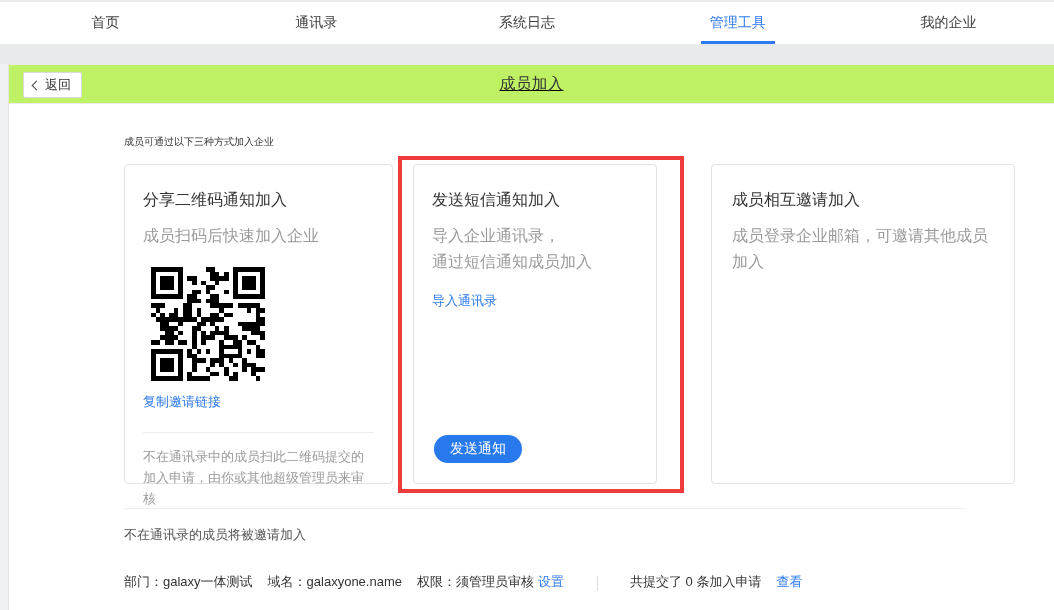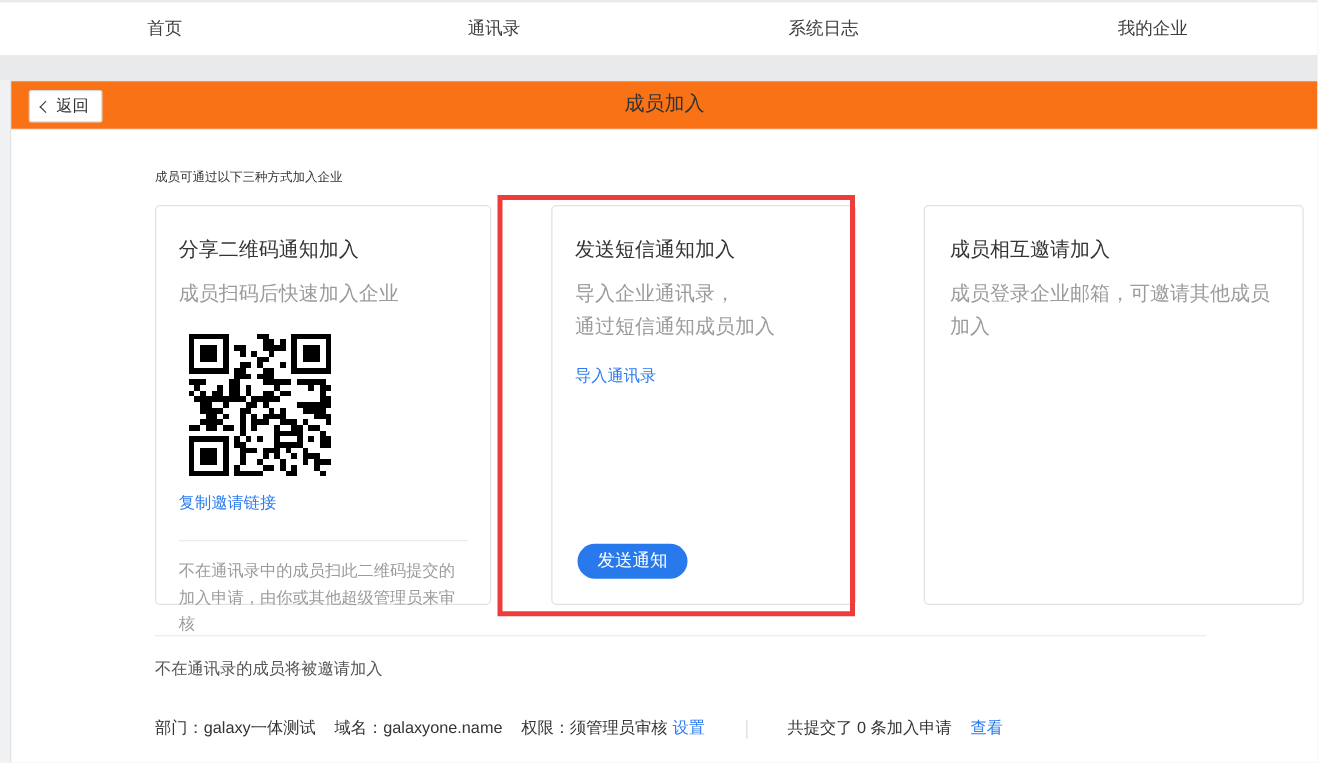--- a/index.html
+++ b/index.html
@@ -12,35 +12,35 @@
     font-size:14px; color:#3d3d3d; cursor:pointer; }
   .nav-item.active { color:var(--accent,#2d7bee); }
   .nav-item.active::after { content:""; position:absolute; bottom:0; left:50%;
     transform:translateX(-50%); width:74px; height:3px; background:var(--accent,#2d7bee); }
 
   .strip { height:20px; background:#e8eaec; }
 
   
   .panel { margin-left:8px; height:546px; background:#fff;
     border-left:1px solid #e3e3e3; border-top:1px solid #e9e9e9; }
-  .panel-header { position:relative; height:39px; background:#f97316; border-bottom:1px solid #eaeaec; }
+  .panel-header { position:relative; height:39px; background:#bef264; border-bottom:1px solid #eaeaec;text-decoration:underline; }
   .back-btn { position:absolute; left:14px; top:7px; height:26px; padding:0 10px 0 9px;
     display:flex; align-items:center; gap:5px; background:#fff; border:1px solid #d9d9d9;
     border-radius:2px; font-size:13px; color:#333; cursor:pointer; font-family:inherit; }
   .chev { width:7px; height:7px; border-left:1.5px solid #444; border-bottom:1.5px solid #444;
     transform:rotate(45deg); margin-top:1px; }
   .panel-title { text-align:center; line-height:38px; font-size:16px; color:#333; }
 
   .content { padding-left:115px; }
   .heading { padding-top:31px; font-size:10px; color:#333; }
 
   .cards { position:relative; display:flex; margin-top:15px;gap:16px; }
   .card { width:269px; height:320px; background:#fff; border:1px solid #e2e2e2; border-radius:4px;
     padding:25px 18px 0; position:relative; }
-  .card.c2 { margin-left:32px; width:244px;font-family:Liberation Serif, serif; }
+  .card.c2 { margin-left:4px; width:244px;font-family:Liberation Serif, serif; }
   .card.c3 { margin-left:38px; width:304px;padding-left:20px; }
   .red-box { position:absolute; left:274px; top:-8px; width:286px; height:337px;
     border:4px solid var(--red,#ee3c3c); pointer-events:none; z-index:2; }
 
   .card-title { font-size:16px; color:#333; font-weight:400; }
   .card-desc { margin-top:12px; font-size:16px; color:#9b9b9b; line-height:1.65; }
   .link { color:var(--accent,#2d7bee); font-size:13px; cursor:pointer; }
   .qr { display:block; margin:17px 0 0 8px; }
   .copy-link { display:inline-block; margin-top:11px; }
   .card-divider { border-top:1px solid #ececec; margin-top:21px; }
@@ -57,20 +57,21 @@
   .seg .link { margin-left:4px; }
   .vbar { width:1px; height:15px; background:#dcdcdc; margin:0 32px 0 18px; }
 </style>
 </head>
 <body>
 
 <div class="nav">
   <div class="nav-item">首页</div>
   <div class="nav-item">通讯录</div>
   <div class="nav-item">系统日志</div>
+  <div class="nav-item active">管理工具</div>
   <div class="nav-item">我的企业</div>
 </div>
 
 <div class="strip"></div>
 
 <div class="panel">
 
   <div class="panel-header">
     <button class="back-btn">
       <span class="chev"></span>

